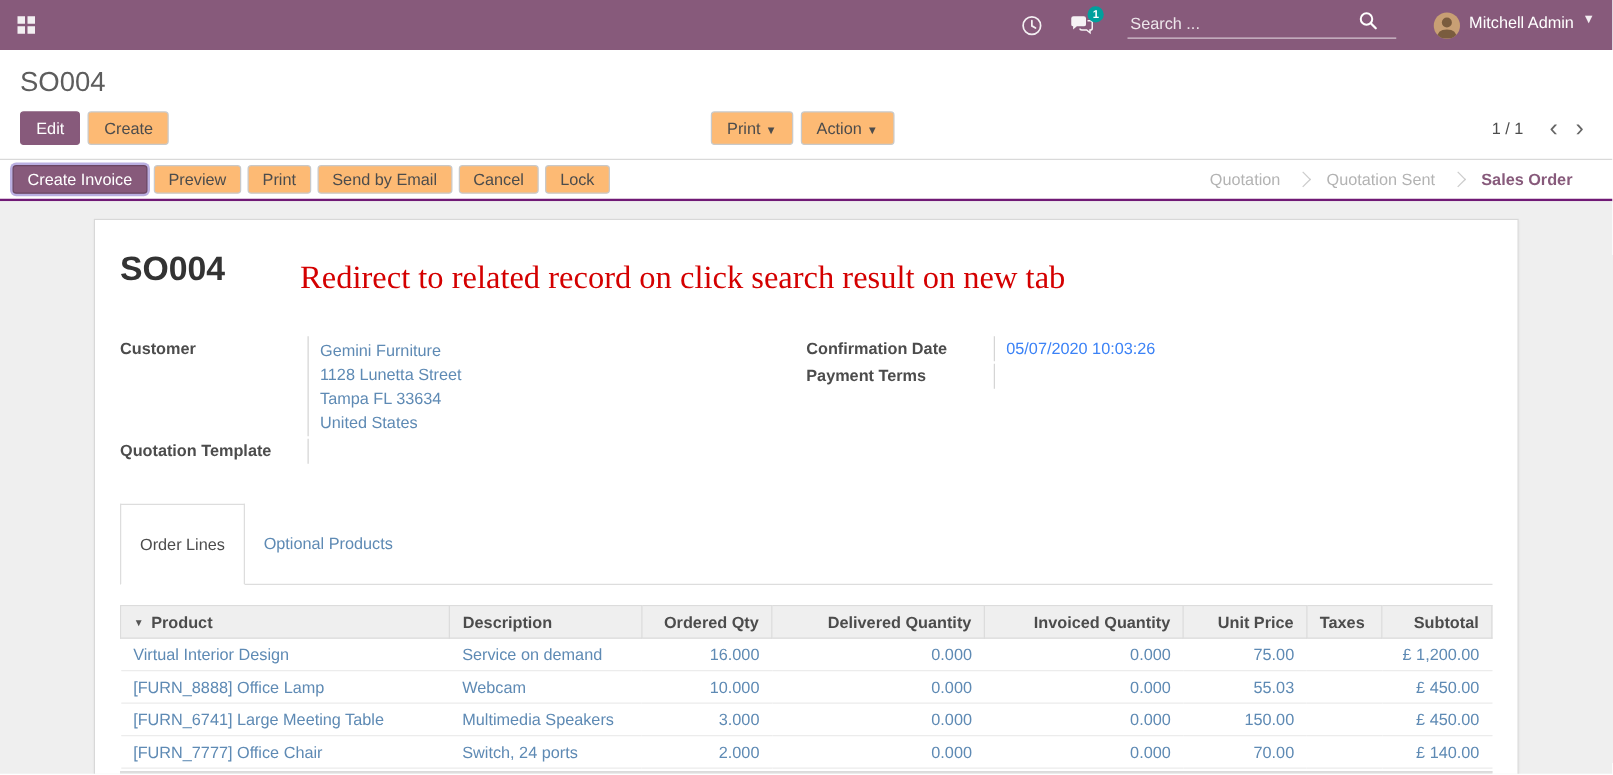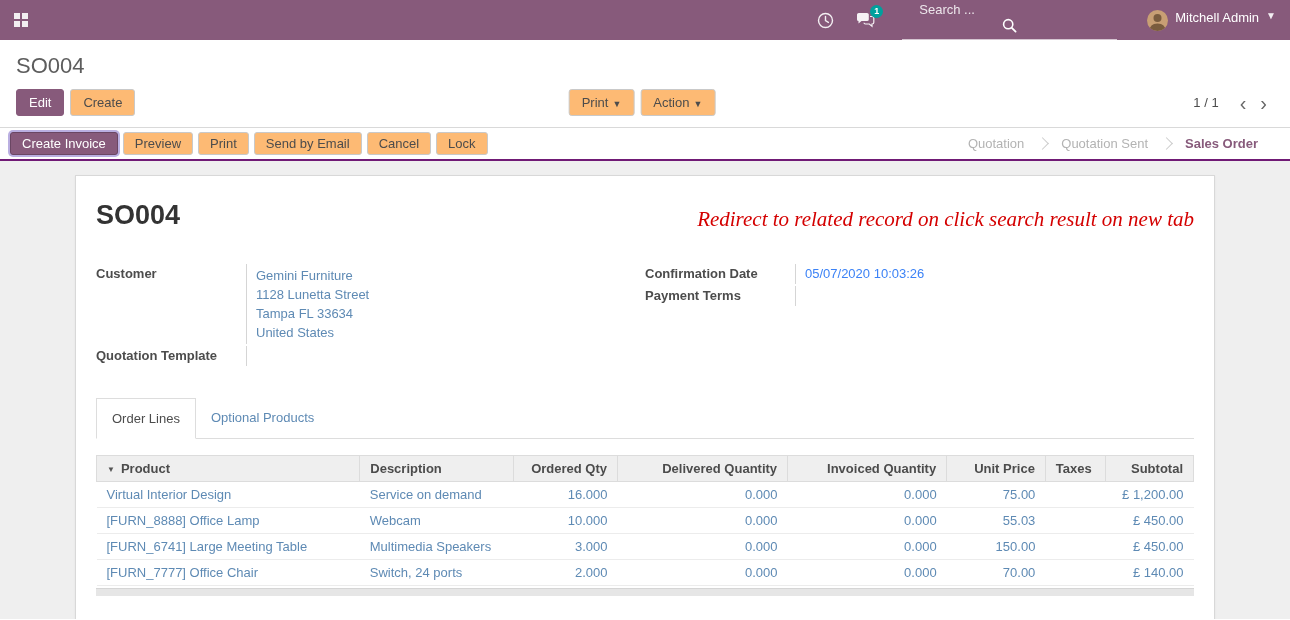--- a/index.html
+++ b/index.html
@@ -19,21 +19,21 @@
   .apps-icon i { background:rgba(255,255,255,.9); display:block; }
   .nav-spacer { flex:1; }
   .nav-icon { margin:0 11px; position:relative; cursor:pointer; display:flex; align-items:center; }
   .nav-icon svg { display:block; }
   .msg-badge {
     position:absolute; top:-7px; right:-8px; background:#00A09D; color:#fff;
     font-size:9px; line-height:1; padding:2px 4px; border-radius:8px; font-weight:bold;
   }
   .nav-search {
     display:flex; align-items:center; margin:0 16px;
-    border-bottom:1px solid rgba(255,255,255,.65); padding-bottom:3px; width:215px;flex-direction:column;
+    border-bottom:1px solid rgba(255,255,255,.65); padding-bottom:3px; width:215px;
   }
   .nav-search input {
     background:transparent; border:none; outline:none; color:#fff; width:185px; font-size:13px;
     font-family:"Liberation Sans", sans-serif;
   }
   .nav-search input::placeholder { color:rgba(255,255,255,.85); }
   .user-menu { display:flex; gap:7px; cursor:pointer; padding-left:14px; }
   .avatar { width:21px; height:21px; border-radius:50%; background:#c89f74; overflow:hidden; display:flex; align-items:flex-end; justify-content:center; }
   .user-caret { font-size:10px; opacity:.9; }
 
@@ -70,37 +70,37 @@
 
   
   .content { background:#efefef; height:458px; overflow:hidden; }
   .sheet {
     width:1140px; margin:14px auto 0; background:#fff; border:1px solid #d8d8d8;
     box-shadow:0 1px 2px rgba(0,0,0,.06); padding:24px 20px; height:640px;
   }
   .sheet-header { display:flex; align-items:flex-start; }
   .sheet-title { margin:0; font-size:27px; font-weight:bold; color:#333; }
   .annotation {
-    flex:1; text-align:right; font-family:"Liberation Serif", serif;
-    color:#d40000; font-size:21px; padding-top:7px; padding-left:60px;font-style:italic;
+    flex:1; text-align:left; font-family:"Liberation Serif", serif;
+    color:#d40000; font-size:26px; padding-top:7px; padding-left:60px;
   }
 
   .field-groups { display:flex; margin-top:32px; }
   .fgroup { width:50%; }
   .frow { display:flex; margin-bottom:2px; }
   .flabel { width:150px; font-weight:bold; color:#4c4c4c; padding:2px 10px 2px 0; flex-shrink:0; }
   .fvalue { border-left:1px solid #d5d5d5; padding:2px 0 2px 9px; flex:1; min-height:20px; }
   .fvalue.dark { color:#3b82f6; }
   .link { color:#5e8ab4; text-decoration:none; cursor:pointer; }
   .addr-line { color:#5e8ab4; }
   .customer-lines div { line-height:19px; }
 
   
   .tabs { display:flex; margin-top:30px; border-bottom:1px solid #ddd; }
-  .tab { padding:12px 15px; color:#5e8ab4; cursor:pointer; margin-bottom:-1px; }
+  .tab { padding:24px 15px; color:#5e8ab4; cursor:pointer; margin-bottom:-1px; }
   .tab.active {
     color:#4c4c4c; background:#fff; border:1px solid #ddd; border-bottom-color:#fff;
   }
 
   
   table.olines { width:100%; border-collapse:collapse; margin-top:16px; font-size:13px; }
   table.olines thead th {
     background:#efefef; border:1px solid #dcdcdc; color:#4c4c4c; font-weight:bold;
     padding:5px 10px; text-align:left;
   }

